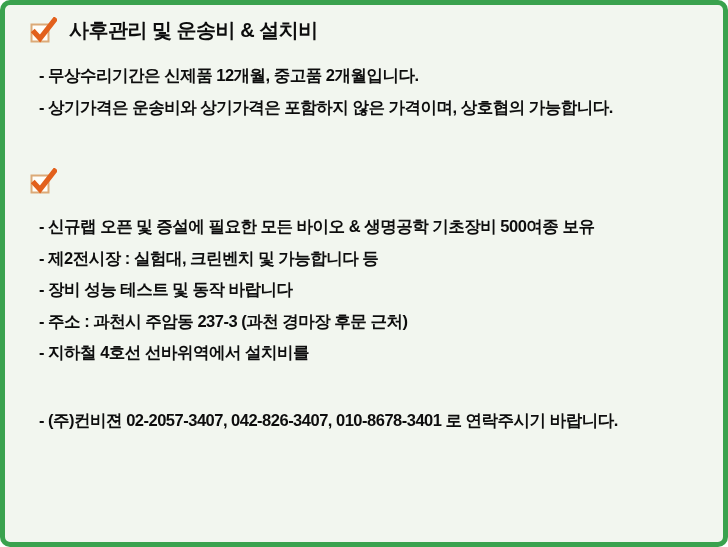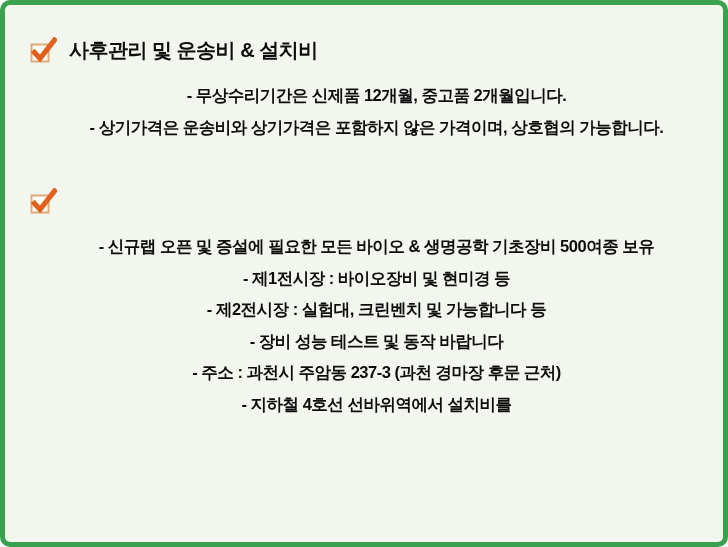--- a/index.html
+++ b/index.html
@@ -7,21 +7,21 @@
     width: 728px;
     font-family: "Liberation Sans", "DejaVu Sans", sans-serif;
   }
   body { background: #ffffff; }
   .frame {
     width: 728px;
     height: 547px;
     background: #f2f6ef;
     border: 5px solid #3aa24e;
     border-radius: 10px;
-    padding: 32px 18px 0 25px;
+    padding: 12px 18px 0 25px;
     overflow: hidden;
   }
   .section { display: block; }
   .sec-header {
     display: flex;
     align-items: center;
     gap: 12px;
     height: 27px;
     margin-bottom: 16px;
   }
@@ -32,21 +32,21 @@
     letter-spacing: -0.5px;
     white-space: nowrap;
   }
   .cb {
     display: inline-flex;
     width: 27px;
     height: 27px;
     flex: 0 0 auto;
   }
   .cb svg { width: 27px; height: 27px; display: block; }
-  .items { margin-left: 18px; text-align: center; }
+  .items { margin-left: 9px; }
   .item {
     font-size: 16.5px;
     font-weight: 700;
     color: #0d0d0d;
     line-height: 31.5px;
     letter-spacing: -0.5px;
     white-space: nowrap;
   }
   .sec-aftercare { margin-top: 0; }
   .sec-showroom  { margin-top: 45px; }
@@ -77,24 +77,26 @@
     <div class="sec-header">
       <span class="cb">
         <svg viewBox="0 0 27 27" aria-hidden="true">
           <rect x="1.5" y="7.5" width="17" height="17" fill="#fffef9" stroke="#dcaa78" stroke-width="2"></rect>
           <path d="M4.5 15.5 L10 21.5 L24.5 3" fill="none" stroke="#e2601c" stroke-width="5.2" stroke-linecap="square"></path>
         </svg>
       </span>
     </div>
     <div class="items">
       <p class="item">- 신규랩 오픈 및 증설에 필요한 모든 바이오 &amp; 생명공학 기초장비 500여종 보유</p>
-      <p class="item">- 제1전시장 : 바이오장비 및 현미경 등</p>
       <p class="item">- 제2전시장 : 실험대, 크린벤치 및 가능합니다 등</p>
       <p class="item">- 장비 성능 테스트 및 동작 바랍니다</p>
       <p class="item">- 주소 : 과천시 주암동 237-3 (과천 경마장 후문 근처)</p>
       <p class="item">- 지하철 4호선 선바위역에서 설치비를</p>
     </div>
   </div>
 
   <div class="section sec-contact">
+    <div class="items">
+      <p class="item">- (주)컨비젼 02-2057-3407, 042-826-3407, 010-8678-3401 로 연락주시기 바랍니다.</p>
+    </div>
   </div>
 
 </div>
 
 </body></html>

